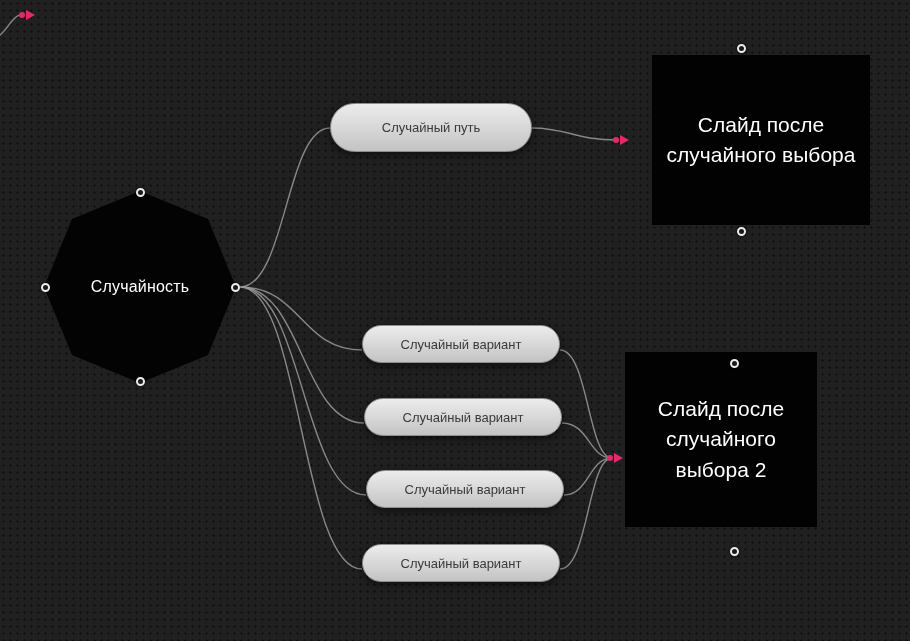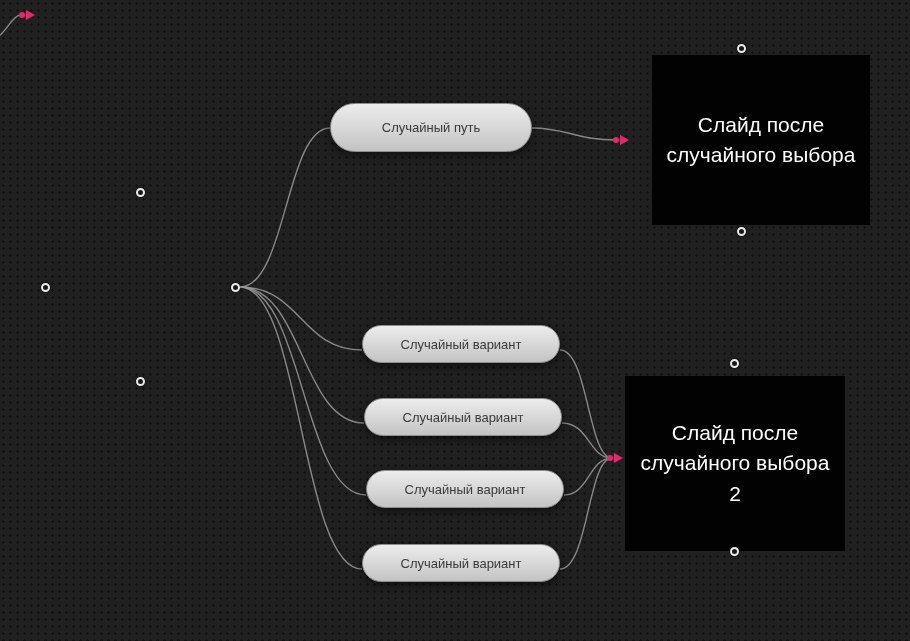--- a/index.html
+++ b/index.html
@@ -65,20 +65,23 @@
     <g>
       <circle cx="610" cy="458" r="3" fill="#e12a6b"></circle>
       <path d="M614 453 L623 458 L614 463 Z" fill="#e12a6b"></path>
     </g>
     <g>
       <circle cx="22" cy="15" r="3" fill="#e12a6b"></circle>
       <path d="M26 10 L35 15 L26 20 Z" fill="#e12a6b"></path>
     </g>
   </svg>
 
+  <div class="node octagon">
+    <span class="lbl">Случайность</span>
+  </div>
   <div class="handle" style="left:136px;top:188px;"></div>
   <div class="handle" style="left:41px;top:283px;"></div>
   <div class="handle" style="left:231px;top:283px;"></div>
   <div class="handle" style="left:136px;top:377px;"></div>
 
   <div class="node pill" style="left:330px;top:103px;width:202px;height:49px;">
     <span class="lbl">Случайный путь</span>
   </div>
 
   <div class="node slide" style="left:632px;top:55px;width:218px;height:170px;margin-left:20px;">
@@ -93,19 +96,19 @@
   <div class="node pill" style="left:364px;top:398px;width:198px;">
     <span class="lbl">Случайный вариант</span>
   </div>
   <div class="node pill" style="left:366px;top:470px;width:198px;">
     <span class="lbl">Случайный вариант</span>
   </div>
   <div class="node pill" style="left:362px;top:544px;width:198px;">
     <span class="lbl">Случайный вариант</span>
   </div>
 
-  <div class="node slide" style="left:625px;top:376px;width:220px;height:175px;">
+  <div class="node slide" style="left:625px;top:352px;width:192px;height:175px;">
     <span class="lbl">Слайд после случайного выбора 2</span>
   </div>
   <div class="handle" style="left:730px;top:359px;"></div>
   <div class="handle" style="left:730px;top:547px;"></div>
 
 </div>
 
 </body></html>

